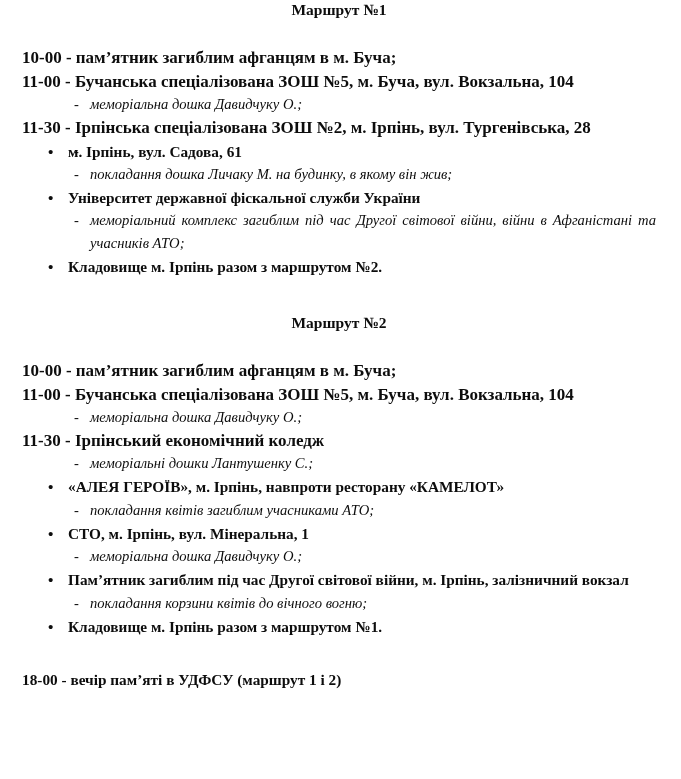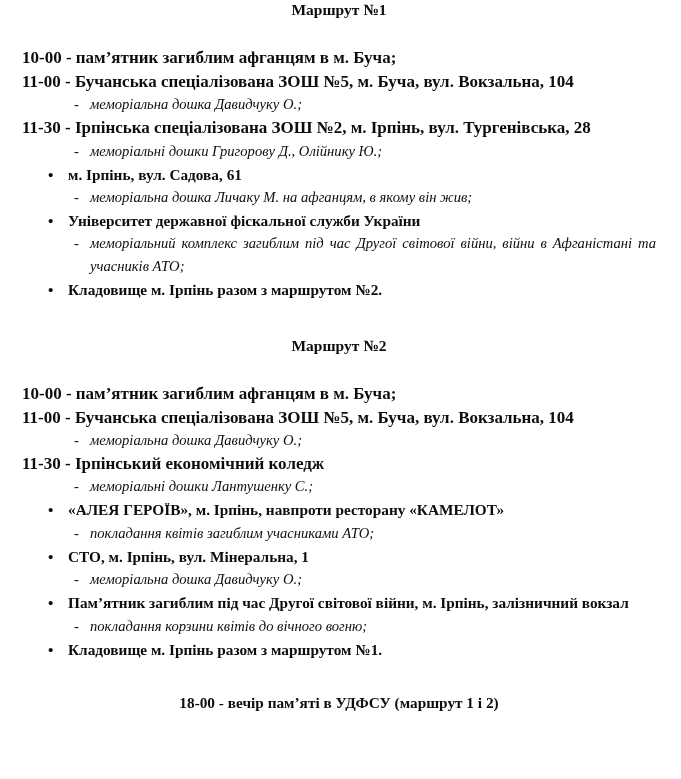--- a/index.html
+++ b/index.html
@@ -105,40 +105,39 @@
     white-space: normal;
   }
   .item-dash > .txt { white-space: nowrap; }
 
   .tail-line {
     font-weight: bold;
     font-size: 15.3px;
     line-height: 23.4px;
     margin: 0;
     white-space: nowrap;
-    text-align: center;
   }
 </style>
 </head>
 <body>
 
 <div class="page">
   <div class="doc-body">
 
     <div>
       <div class="route-title">Маршрут №1</div>
       <div class="spacer-after-title"></div>
       <div class="entry-list" id="route-1-entries">
           <div class="line-bold"><span class="txt">10-00 - пам’ятник загиблим афганцям в м. Буча;</span></div>
           <div class="line-bold"><span class="txt">11-00 - Бучанська спеціалізована ЗОШ №5, м. Буча, вул. Вокзальна, 104</span></div>
           <div class="item-dash"><span class="marker">-</span><span class="txt">меморіальна дошка Давидчуку О.;</span></div>
           <div class="line-bold"><span class="txt">11-30 - Ірпінська спеціалізована ЗОШ №2, м. Ірпінь, вул. Тургенівська, 28</span></div>
-          <div class="item-dash"><span class="marker">-</span><span class="txt">меморіальні дошки Григорову Д., Олійнику Ю.;</span></div>
+          <div class="item-dash"><span class="marker">-</span></div>
           <div class="item-disc"><span class="marker">•</span><span class="txt">м. Ірпінь, вул. Садова, 61</span></div>
-          <div class="item-dash"><span class="marker">-</span><span class="txt">меморіальна дошка Личаку М. на афганцям, в якому він жив;</span></div>
+          <div class="item-dash"><span class="marker">-</span><span class="txt">покладання дошка Личаку М. на будинку, в якому він жив;</span></div>
           <div class="item-disc"><span class="marker">•</span><span class="txt">Університет державної фіскальної служби України</span></div>
           <div class="item-dash justified">
             <span class="marker">-</span>
             <span class="txt">меморіальний комплекс загиблим під час Другої світової війни, війни в Афганістані та учасників АТО;</span>
           </div>
           <div class="item-disc"><span class="marker">•</span><span class="txt">Кладовище м. Ірпінь разом з маршрутом №2.</span></div>
         </div>
     </div>
 
     <div class="spacer-before-title"></div>

